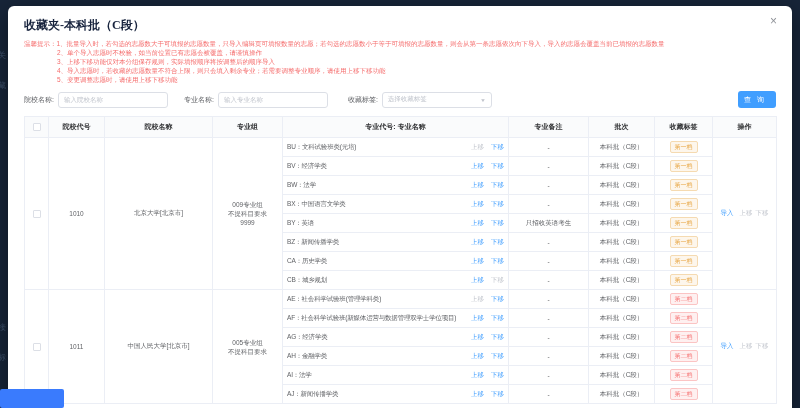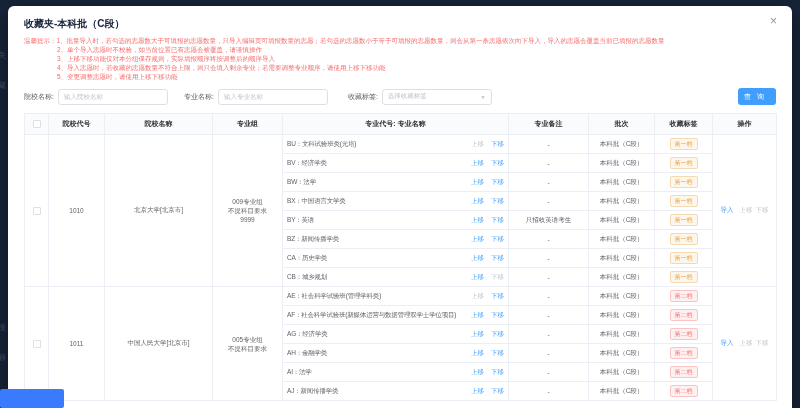--- a/index.html
+++ b/index.html
@@ -10,21 +10,21 @@
   }
   
   .backdrop { position:absolute; inset:0; background:#17243726; }
   .glyph { position:absolute; left:-2px; color:rgba(140,170,210,.35); font-size:8px; }
   .corner-btn { position:absolute; left:0; top:389px; width:64px; height:19px;
     background:#3a7bfd; border-radius:2px; z-index:30; }
   
   .modal { position:absolute; left:8px; top:6px; width:784px; height:420px;
     background:#fff; border-radius:6px 6px 0 0; box-shadow:0 6px 24px rgba(0,0,0,.45);
     padding:0 16px; z-index:10; overflow:hidden; }
-  .modal-title { padding-top:11px; font-size:10px; font-weight:bold; color:#17233d; }
+  .modal-title { padding-top:11px; font-size:12px; font-weight:bold; color:#17233d;font-family:Liberation Serif, serif; }
   .close { position:absolute; top:9px; right:15px; font-size:12px; color:#909399; cursor:pointer; line-height:12px; }
   
   .tips { margin-top:5px; color:#f56c6c; font-size:6.5px; line-height:9px; }
   .tip-line { padding-left:33px; }
   
   .filters { display:flex; align-items:center; margin-top:7px; font-size:7px; color:#606266; }
   .flabel { margin-right:4px; white-space:nowrap; }
   .filters input { width:110px; height:16px; border:1px solid #dcdfe6; border-radius:3px;
     font-size:6.5px; padding:0 5px; color:#606266; outline:none; font-family:inherit; }
   .filters input::placeholder { color:#c0c4cc; }

